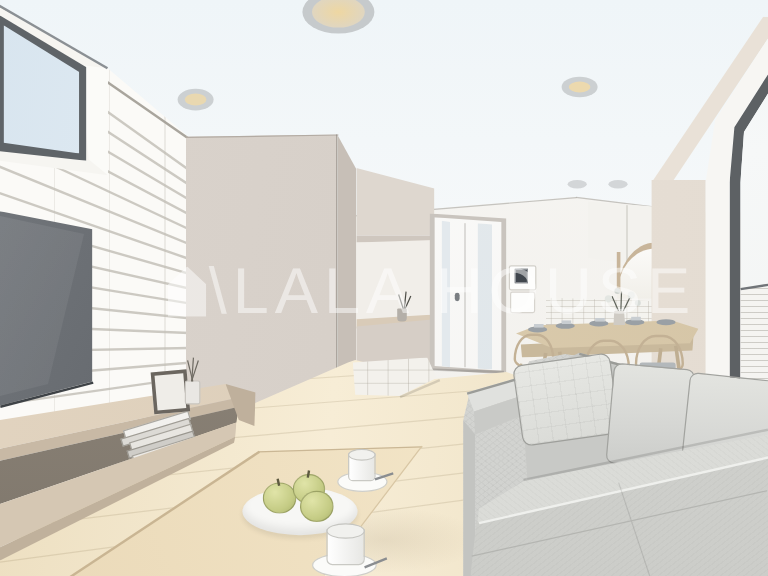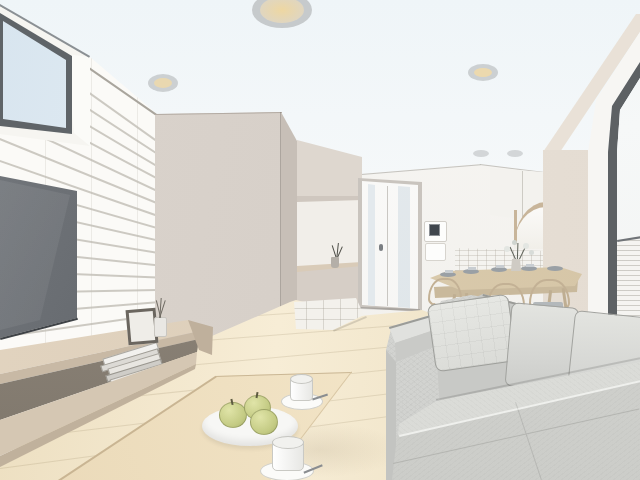--- a/index.html
+++ b/index.html
@@ -217,14 +217,18 @@
   <div class="el" style="left:431px;top:299px;width:80px;height:66px;background:repeating-linear-gradient(0deg,rgba(0,0,0,.035) 0 1px,transparent 1px 12px),repeating-linear-gradient(90deg,rgba(0,0,0,.035) 0 1px,transparent 1px 12px),linear-gradient(175deg,#e7e8e4,#dadbd7);border:1px solid #9e9f9b;border-radius:8px;transform:rotate(-8deg);"></div>
   <div class="el" style="left:508px;top:305px;width:66px;height:82px;background:linear-gradient(175deg,#e3e4e0,#d5d6d3 60%,#cbccc9);border:1px solid #a2a39f;border-radius:7px;transform:rotate(5deg);"></div>
   <div class="el" style="left:570px;top:314px;width:80px;height:94px;background:linear-gradient(175deg,#e3e4e0,#d5d6d3 60%,#cbccc9);border:1px solid #a2a39f;border-radius:7px;transform:rotate(6deg);"></div>
   <div class="ly" style="background:repeating-linear-gradient(38deg,rgba(0,0,0,.02) 0 1px,transparent 1px 4px),linear-gradient(170deg,#e2e3df,#d9dad6);clip-path:polygon(394px 480px,399px 424px,438px 400px,640px 362px,640px 480px);"></div>
   <div class="ln" style="left:436px;top:399px;width:208px;height:2px;background:rgba(0,0,0,.13);transform:rotate(-11.6deg);"></div>
   <div class="ly" style="background:repeating-linear-gradient(-38deg,rgba(0,0,0,.02) 0 1px,transparent 1px 4px),linear-gradient(#d6d7d4,#cccdc9);clip-path:polygon(392px 480px,397px 436px,640px 381px,640px 480px);"></div>
   <div class="ln" style="left:399px;top:435px;width:247px;height:2px;background:#eff0ed;transform:rotate(-12.8deg);"></div>
   <div class="ln" style="left:516px;top:402px;width:82px;background:rgba(0,0,0,.1);transform:rotate(71.6deg);"></div>
   <div class="ln" style="left:393px;top:463px;width:252px;background:#b4b5b1;transform:rotate(-12.5deg);"></div>
 
+  <div id="watermark">
+    <div id="wm-icon"></div>
+    <span id="wm-text">\LALA HOUSE</span>
+  </div>
 
 </div>
 
 </body></html>

